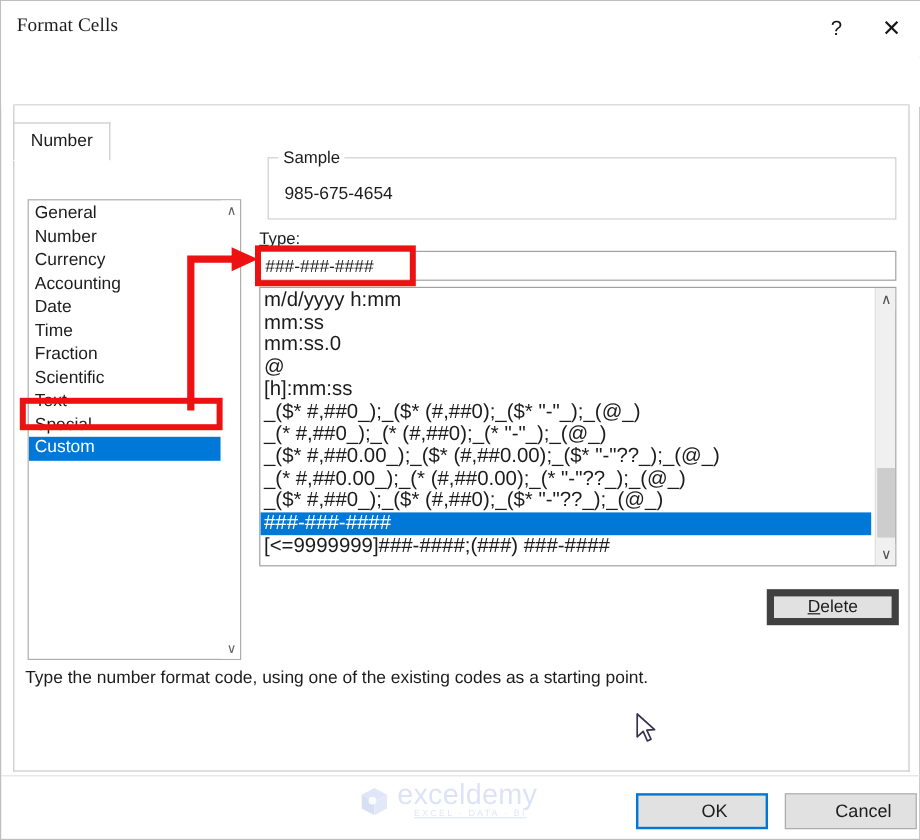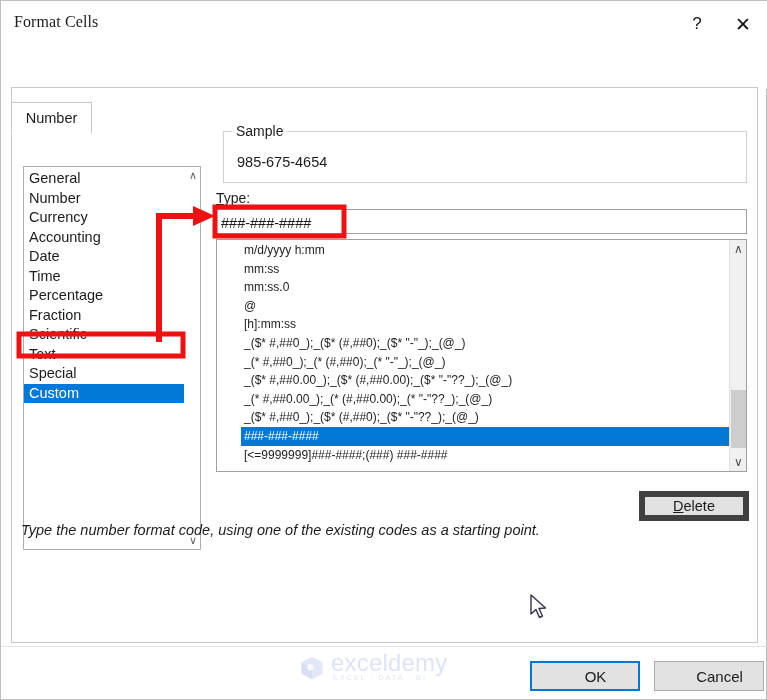--- a/index.html
+++ b/index.html
@@ -188,24 +188,23 @@
   }
   #format-items {
     position: absolute;
     left: 0; top: 1px;
     width: 515px;
   }
   .fmt-item {
     height: 18.6px;
     line-height: 18.6px;
     padding-left: 3px;
-    font-size: 12px;
+    font-size: 17px;
     color: #1c1c1c;
     white-space: nowrap;
-    margin-left: 24px;
   }
   .fmt-item.selected {
     background: #0078d7;
     color: #ffffff;
     width: 509px;
   }
   #fmt-scrollbar {
     position: absolute;
     right: 0; top: 0;
     width: 17px; height: 231px;
@@ -238,24 +237,23 @@
     border: 6px solid #404040;
     font-size: 14.5px;
     color: #1c1c1c;
     display: flex; align-items: center; justify-content: center;
     font-family: "Liberation Sans", sans-serif;
   }
 
   
   #hint-text {
     position: absolute;
-    left: 20px; top: 521px;
-    font-size: 14.5px;
-    color: #1c1c1c;
-    font-style: italic;
+    left: 20px; top: 556px;
+    font-size: 14.5px;
+    color: #1c1c1c;
   }
 
   
   #footer-sep {
     position: absolute;
     left: 0; top: 645px;
     width: 767px; height: 1px;
     background: #e3e3e3;
   }
   .dlg-btn {
@@ -283,21 +281,21 @@
     pointer-events: none;
   }
   #wm-cube { width: 26px; height: 26px; margin-right: 6px; }
   #wm-textwrap { display: flex; flex-direction: column; }
   #wm-name {
     font-size: 24px; font-weight: normal; color: #c2cdf0;
     line-height: 19px; letter-spacing: .2px;
   }
   #wm-tag {
     font-size: 7.5px; color: #c9d2ee; letter-spacing: 1.8px;
-    line-height: 11px; margin-left: 2px;
+    line-height: 11px; margin-left: 14px; text-decoration: underline;
   }
 
   
   #annot { position: absolute; left: 0; top: 0; width: 767px; height: 700px; pointer-events: none; }
 
   
   #cursor { position: absolute; left: 528px; top: 592px; }
 </style>
 </head>
 <body>
@@ -324,21 +322,20 @@
 
   <div class="flabel ul-first" id="category-label">Category:</div>
   <div id="category-list">
     <div id="category-items">
         <div class="cat-item">General</div>
         <div class="cat-item">Number</div>
         <div class="cat-item">Currency</div>
         <div class="cat-item">Accounting</div>
         <div class="cat-item">Date</div>
         <div class="cat-item">Time</div>
-        <div class="cat-item">Percentage</div>
         <div class="cat-item">Fraction</div>
         <div class="cat-item">Scientific</div>
         <div class="cat-item">Text</div>
         <div class="cat-item">Special</div>
         <div class="cat-item selected">Custom</div>
       </div>
     <div id="cat-scrollbar">
       <div class="sb-arrow up">∧</div>
       <div class="sb-arrow down">∨</div>
     </div>

